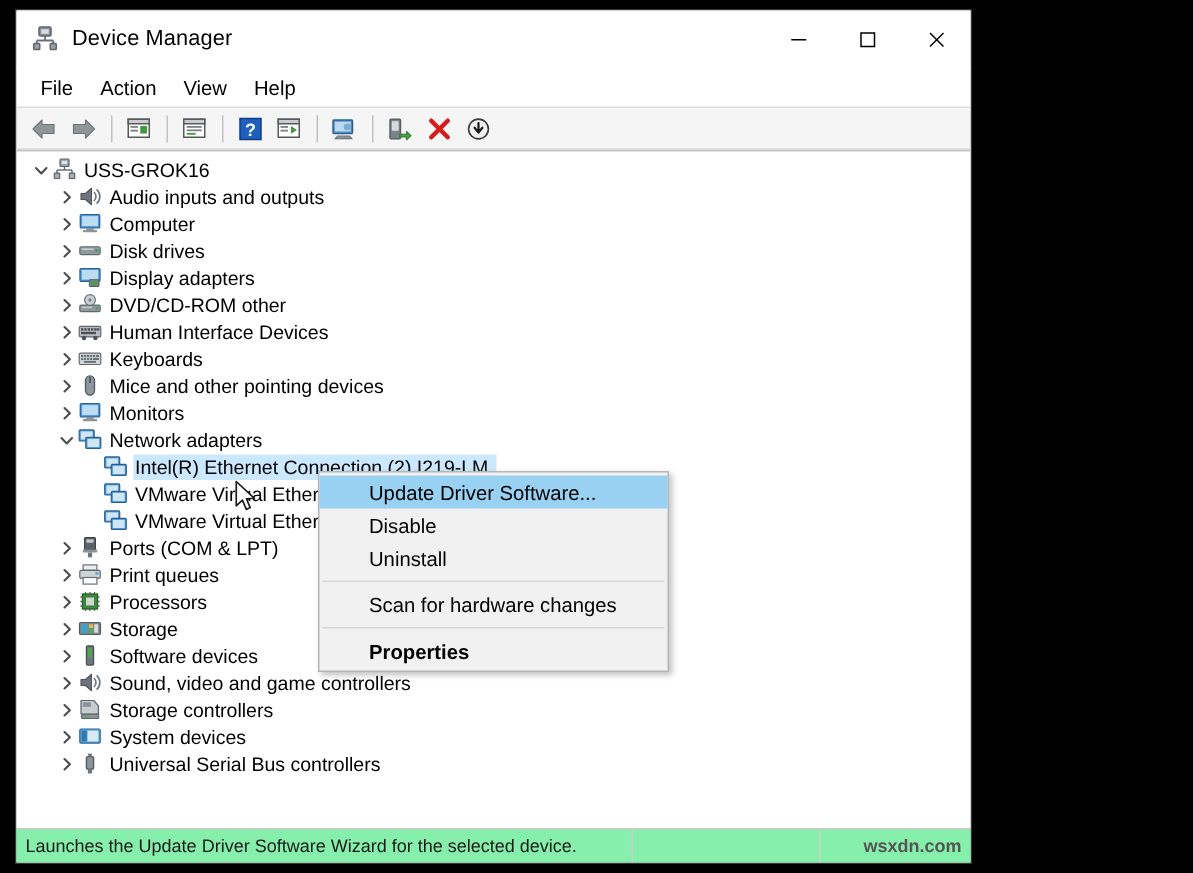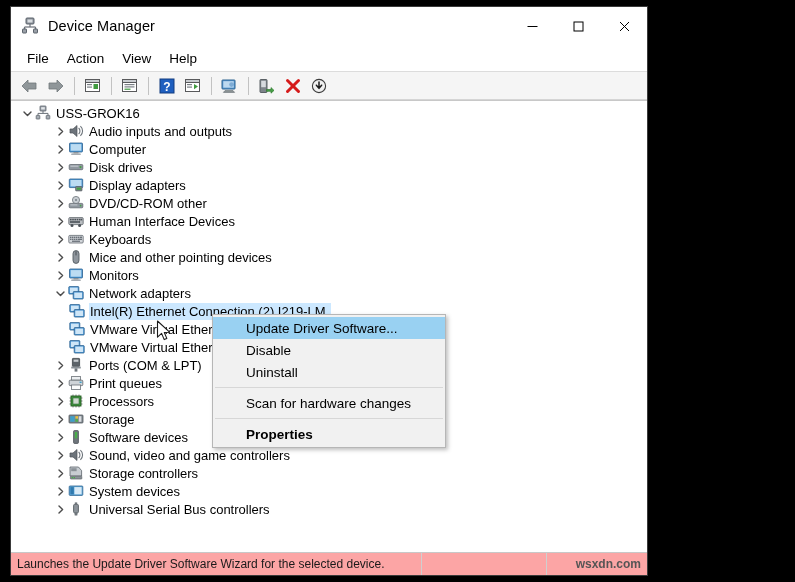--- a/index.html
+++ b/index.html
@@ -127,21 +127,21 @@
     height: 18px;
     display: flex;
     align-items: center;
     font-size: 13px;
     color: #000000;
     white-space: nowrap;
     user-select: none;
     position: relative;
   }
   .tree-row.lvl0 { padding-left: 8px; }
-  .tree-row.lvl1 { padding-left: 25px; margin-left: 16px; }
+  .tree-row.lvl1 { padding-left: 25px; }
   .tree-row.lvl2 { padding-left: 42px; }
 
   .chev {
     width: 16px;
     height: 16px;
     flex: 0 0 16px;
     display: flex;
     align-items: center;
     justify-content: center;
   }
@@ -197,21 +197,21 @@
     left: 145px;
     top: 219px;
     z-index: 60;
     pointer-events: none;
   }
 
   
   #statusbar {
     height: 22px;
     min-height: 22px;
-    background: #fca5a5;
+    background: #86efac;
     border-top: 1px solid #c8c8c8;
     display: flex;
     align-items: center;
     font-size: 12px;
     color: #1a1a1a;
   }
   .sb-pane {
     height: 100%;
     display: flex;
     align-items: center;

